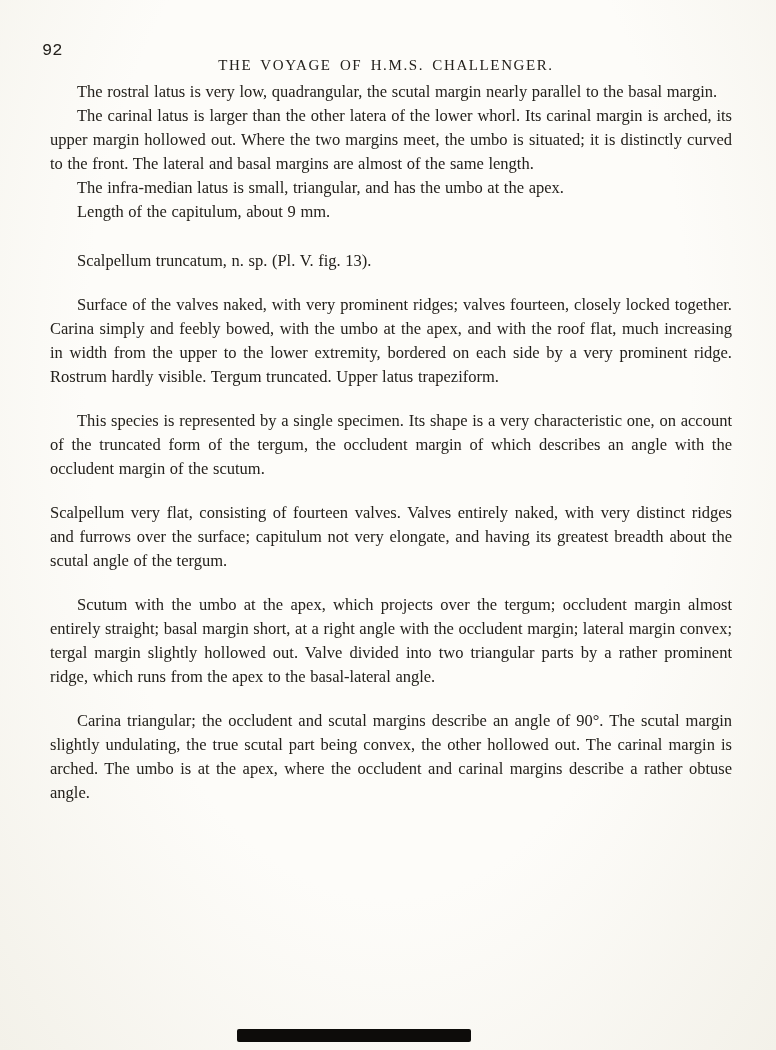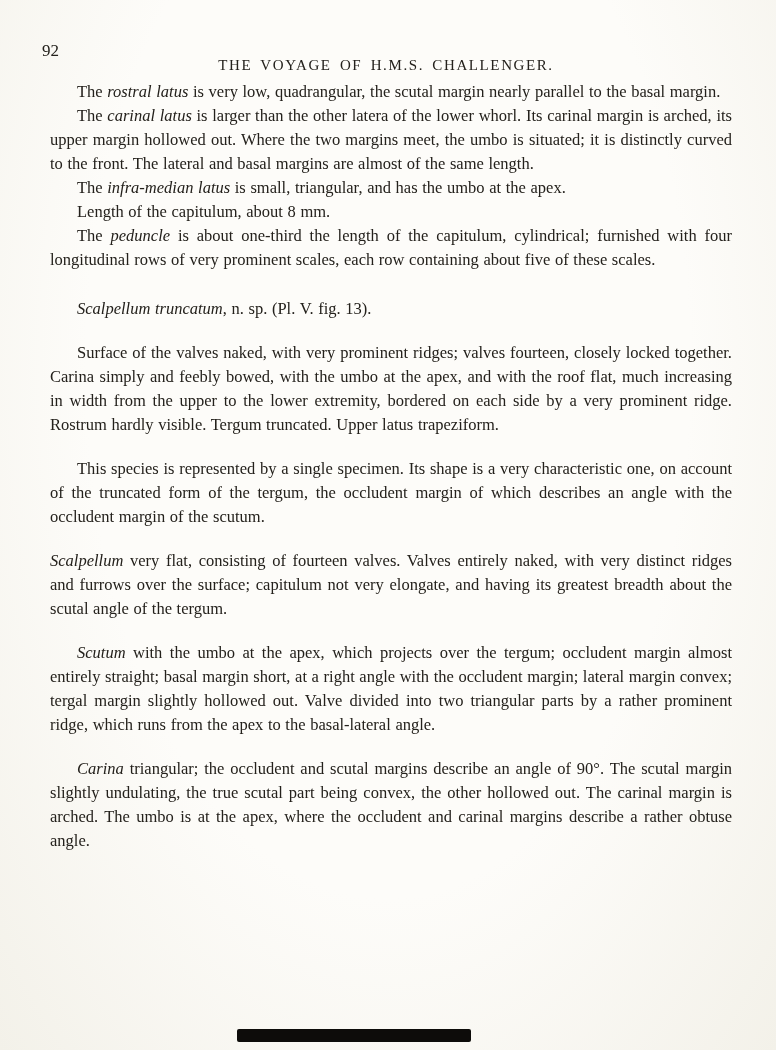--- a/index.html
+++ b/index.html
@@ -21,20 +21,21 @@
     top: 40px;
     left: 42px;
     right: 46px;
     height: 24px;
   }
   .page-number {
     position: absolute;
     left: 0;
     top: 1px;
     font-size: 17px;
+    font-family: Liberation Mono, monospace;
   }
   .running-head {
     position: absolute;
     left: 0;
     right: 0;
     top: 17px;
     text-align: center;
     font-size: 15px;
     letter-spacing: 1.6px;
     word-spacing: 3px;
@@ -47,21 +48,21 @@
     width: 682px;
     font-size: 16.5px;
     line-height: 24px;
     text-align: justify;
     word-spacing: 0.5px;
   }
   .page-body p { margin: 0; }
   .page-body p.indent { text-indent: 27px; }
   .page-body .heading { margin: 25px 0 10px; }
   .page-body .heading ~ .para { margin-top: 20px; }
-  .it { font-style: italic; }
+  .it { }
 
   .scan-bar {
     position: absolute;
     left: 237px;
     bottom: 8px;
     width: 234px;
     height: 13px;
     background: #0d0c0a;
     border-radius: 2px;
   }
@@ -73,22 +74,21 @@
 
   <div class="page-header">
     <span class="page-number">92</span>
     <span class="running-head">THE VOYAGE OF H.M.S. CHALLENGER.</span>
   </div>
 
   <div class="page-body">
       <p class="para indent"><span>The </span><span class="it">rostral latus</span><span> is very low, quadrangular, the scutal margin nearly parallel to the basal margin.</span></p>
       <p class="para indent"><span>The </span><span class="it">carinal latus</span><span> is larger than the other latera of the lower whorl. Its carinal margin is arched, its upper margin hollowed out. Where the two margins meet, the umbo is situated; it is distinctly curved to the front. The lateral and basal margins are almost of the same length.</span></p>
       <p class="para indent"><span>The </span><span class="it">infra-median latus</span><span> is small, triangular, and has the umbo at the apex.</span></p>
-      <p class="para indent"><span>Length of the capitulum, about 8 mm.</span></p>
-      <p class="para indent"><span>The </span><span class="it">peduncle</span><span> is about one-third the length of the capitulum, cylindrical; furnished with four longitudinal rows of very prominent scales, each row containing about five of these scales.</span></p>
+      <p class="para indent"><span>Length of the capitulum, about 9 mm.</span></p>
       <p class="heading indent"><span class="it">Scalpellum truncatum</span><span>, n. sp. (Pl. V. fig. 13).</span></p>
       <p class="para indent"><span>Surface of the valves naked, with very prominent ridges; valves fourteen, closely locked together. Carina simply and feebly bowed, with the umbo at the apex, and with the roof flat, much increasing in width from the upper to the lower extremity, bordered on each side by a very prominent ridge. Rostrum hardly visible. Tergum truncated. Upper latus trapeziform.</span></p>
       <p class="para indent"><span>This species is represented by a single specimen. Its shape is a very characteristic one, on account of the truncated form of the tergum, the occludent margin of which describes an angle with the occludent margin of the scutum.</span></p>
       <p class="para"><span class="it">Scalpellum</span><span> very flat, consisting of fourteen valves. Valves entirely naked, with very distinct ridges and furrows over the surface; capitulum not very elongate, and having its greatest breadth about the scutal angle of the tergum.</span></p>
       <p class="para indent"><span class="it">Scutum</span><span> with the umbo at the apex, which projects over the tergum; occludent margin almost entirely straight; basal margin short, at a right angle with the occludent margin; lateral margin convex; tergal margin slightly hollowed out. Valve divided into two triangular parts by a rather prominent ridge, which runs from the apex to the basal-lateral angle.</span></p>
       <p class="para indent"><span class="it">Carina</span><span> triangular; the occludent and scutal margins describe an angle of 90°. The scutal margin slightly undulating, the true scutal part being convex, the other hollowed out. The carinal margin is arched. The umbo is at the apex, where the occludent and carinal margins describe a rather obtuse angle.</span></p>
     </div>
 
   <div class="scan-bar"></div>
 

